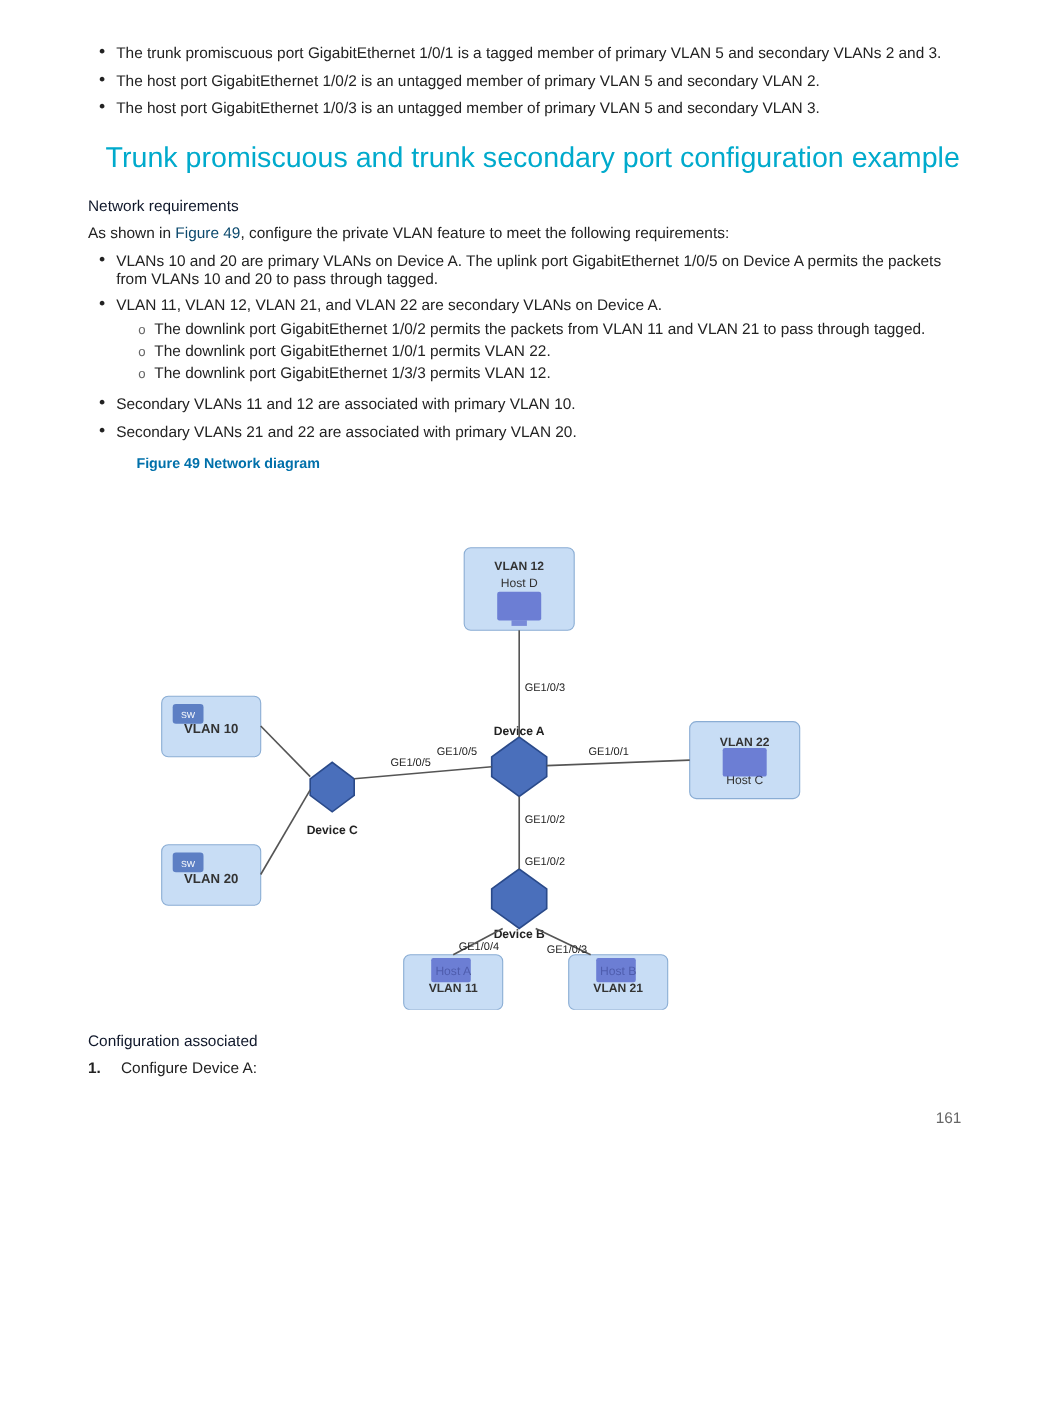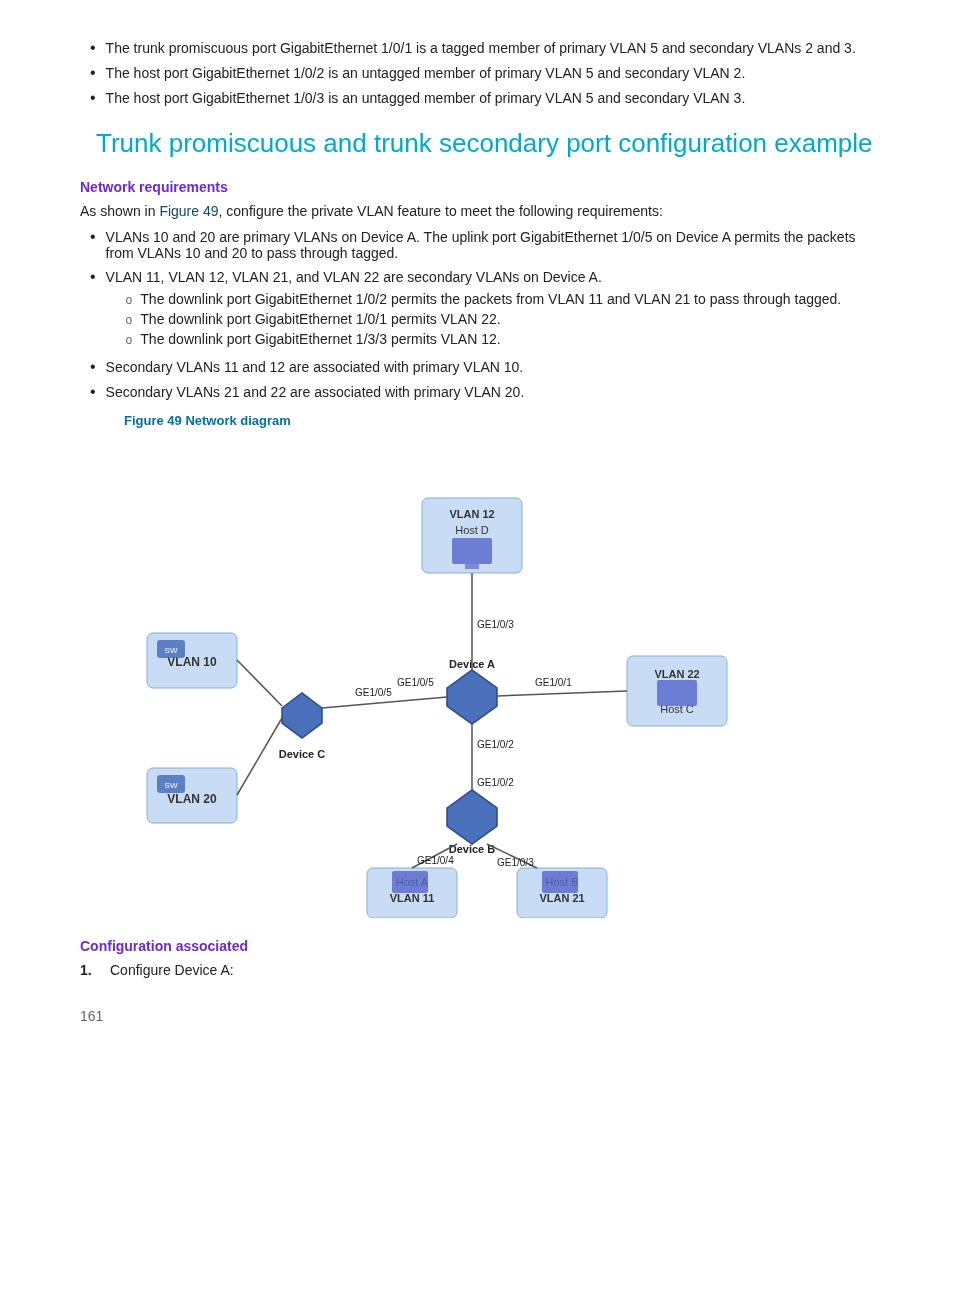--- a/index.html
+++ b/index.html
@@ -51,22 +51,22 @@
     }
     h1.section-title {
       font-size: 26px;
       color: #00aacc;
       font-weight: normal;
       margin: 20px 0 18px 16px;
       line-height: 1.3;
     }
     h3.subsection-title {
       font-size: 14px;
-      color: #6d28d9;
-      font-weight: bold;
+      color: #0f172a;
+      font-weight: normal;
       margin: 16px 0 8px 0;
     }
     .figure-caption {
       font-size: 13px;
       color: #0070aa;
       font-weight: bold;
       margin: 12px 0 8px 0;
       padding-left: 44px;
     }
     a.fig-link {
@@ -87,21 +87,21 @@
       align-items: flex-start;
       margin-bottom: 8px;
     }
     .numbered-list > li .num {
       font-weight: bold;
       margin-right: 12px;
       min-width: 18px;
       color: #222;
     }
     .page-num {
-      text-align: left;
+      text-align: right;
       margin-top: 30px;
       color: #666;
       font-size: 14px;
     }
   </style>
 </head>
 <body>
 
 <ul class="bullet-list">
   <li>

